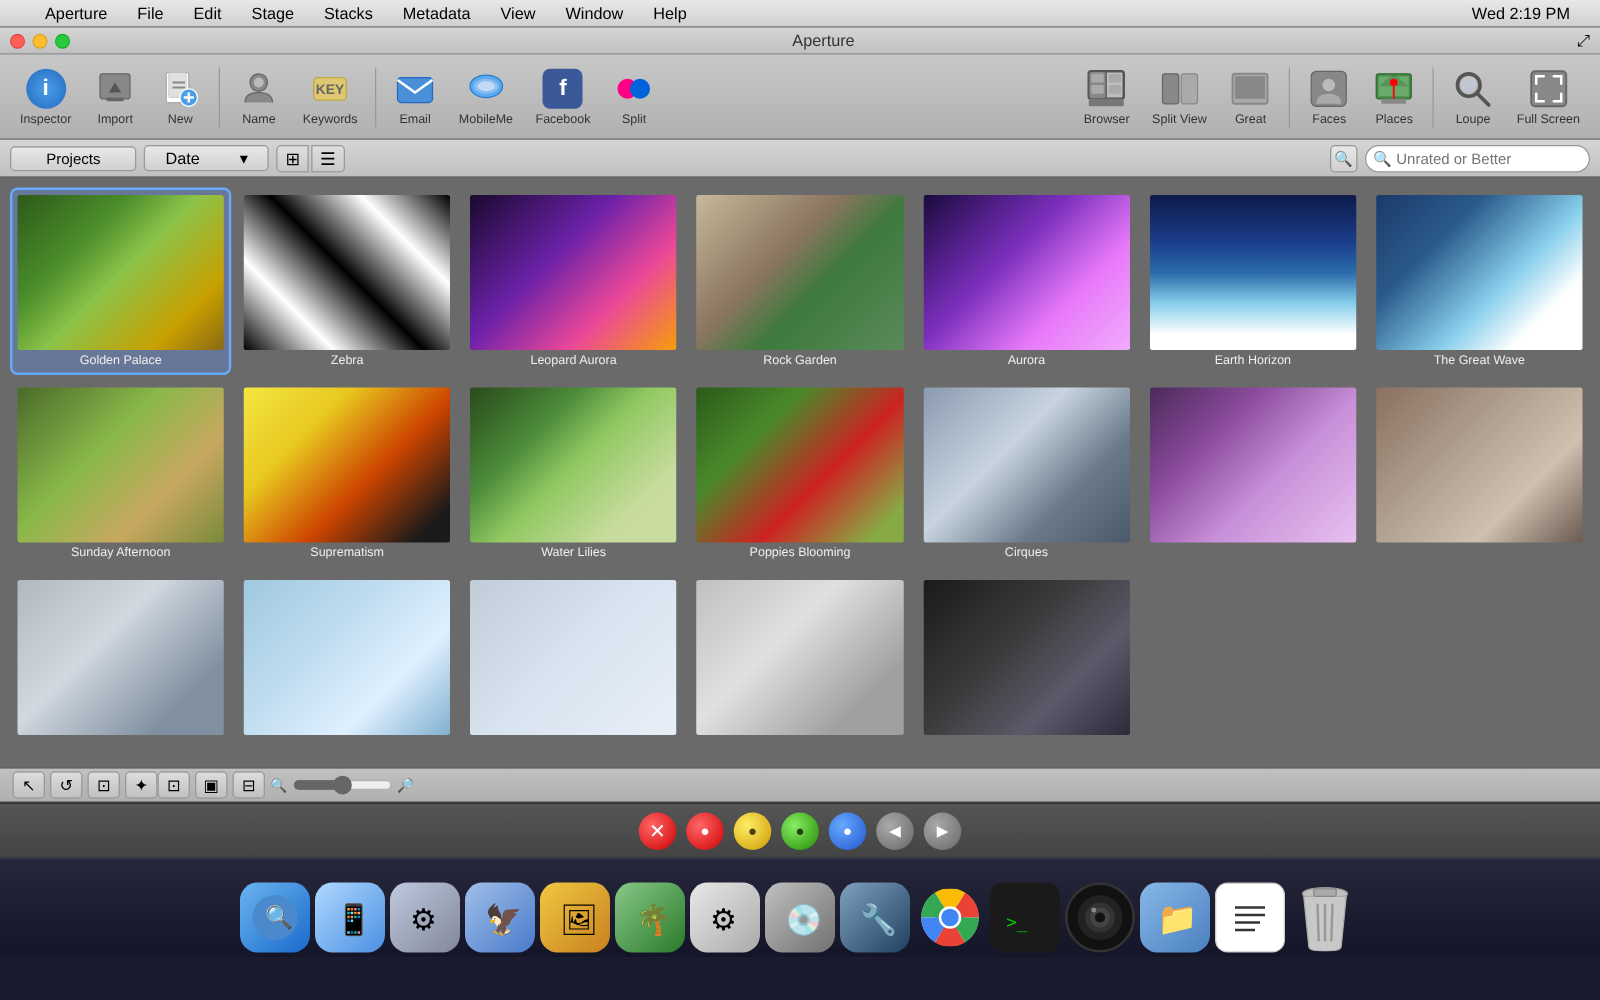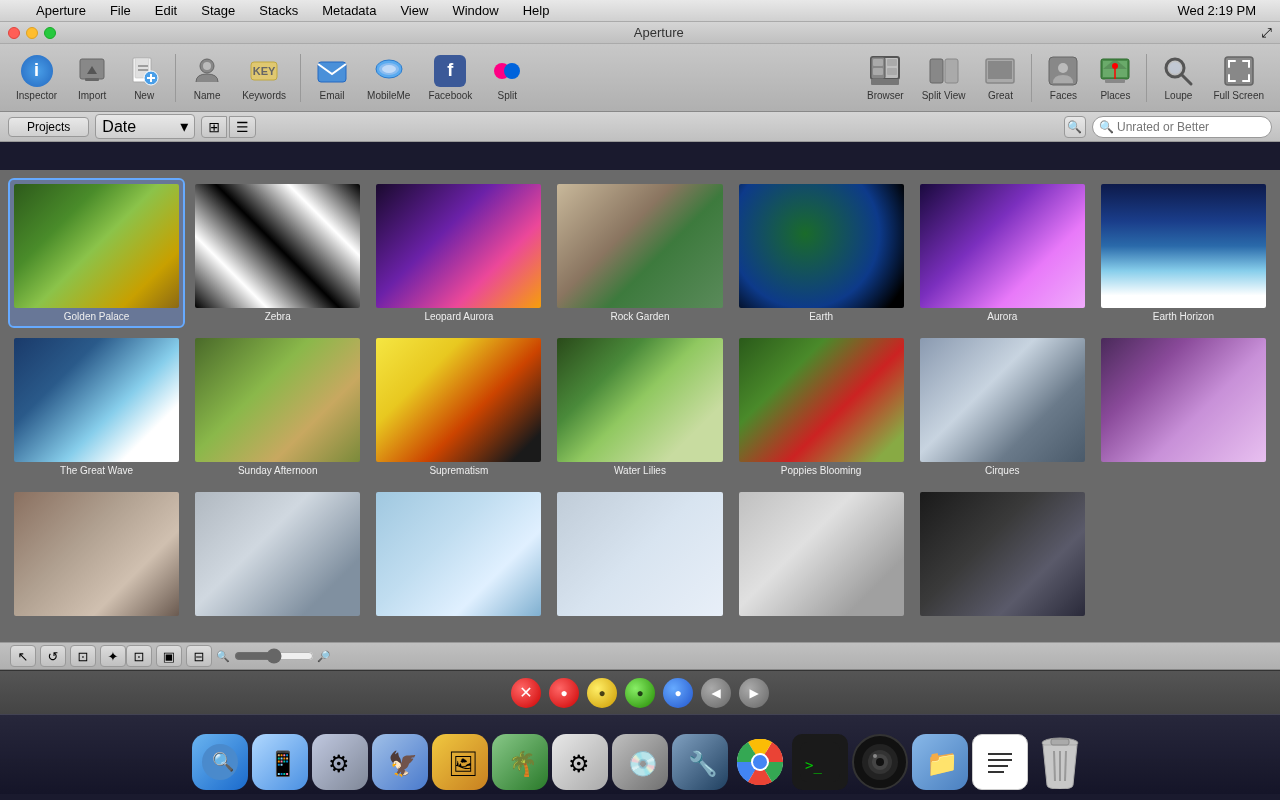--- a/index.html
+++ b/index.html
@@ -37,27 +37,27 @@
     .icon-facebook { background: #3b5998; border-radius: 6px; color: white; font-weight: bold; font-size: 18px; display: flex; align-items: center; justify-content: center; width: 32px; height: 32px; }
 
     
     .secondary-toolbar {
       width: 100%; height: 30px; background: linear-gradient(to bottom, #d5d5d5, #c0c0c0);
       display: flex; align-items: center; padding: 0 8px; gap: 6px;
       border-bottom: 1px solid #999;
     }
     .breadcrumb-btn {
       background: linear-gradient(to bottom, #e8e8e8, #d0d0d0);
-      border: 1px solid #999; border-radius: 4px; padding: 2px 18px;
+      border: 1px solid #999; border-radius: 4px; padding: 2px 28px;
       font-size: 12px; cursor: pointer; display: flex; align-items: flex-end; gap: 4px;
     }
     .date-select {
       background: linear-gradient(to bottom, #e8e8e8, #d0d0d0);
-      border: 1px solid #999; border-radius: 4px; padding: 2px 6px;
-      font-size: 16px; cursor: pointer; display: flex; align-items: flex-end; gap: 4px; min-width: 100px;
+      border: 1px solid #999; border-radius: 4px; padding: 2px 16px;
+      font-size: 13px; cursor: pointer; display: flex; align-items: flex-end; gap: 4px; min-width: 100px;
     }
     .view-toggle { display: flex; gap: 2px; }
     .view-btn {
       background: linear-gradient(to bottom, #e0e0e0, #c8c8c8);
       border: 1px solid #999; padding: 2px 6px; cursor: pointer; font-size: 14px;
     }
     .view-btn:first-child { border-radius: 4px 0 0 4px; }
     .view-btn:last-child { border-radius: 0 4px 4px 0; }
     .secondary-spacer { flex: 1; }
     .filter-btn {
@@ -69,21 +69,21 @@
       width: 180px; height: 22px; border-radius: 11px; border: 1px solid #999;
       background: white; padding: 0 8px 0 24px; font-size: 12px;
       position: relative;
     }
     .search-container { position: relative; display: flex; align-items: center; }
     .search-icon-inner { position: absolute; left: 7px; font-size: 12px; color: #888; z-index: 1; pointer-events: none; }
 
     
     .main-content {
       width: 100%; height: 472px; background: #6a6a6a;
-      display: flex; overflow: hidden; position: relative; margin-top: 28px;
+      display: flex; overflow: hidden; position: relative;
     }
 
     
     .photo-grid {
       flex: 1; overflow-y: auto; overflow-x: hidden;
       padding: 10px; display: grid;
       grid-template-columns: repeat(7, 1fr);
       gap: 8px; align-content: start;
     }
     .photo-grid::-webkit-scrollbar { width: 15px; }
@@ -417,24 +417,20 @@
       </div>
       <div class="photo-item">
         <div class="photo-thumb thumb-aurora"></div>
         <div class="photo-label">Leopard Aurora</div>
       </div>
       <div class="photo-item">
         <div class="photo-thumb thumb-rock"></div>
         <div class="photo-label">Rock Garden</div>
       </div>
       <div class="photo-item">
-        <div class="photo-thumb thumb-earth"></div>
-        <div class="photo-label">Earth</div>
-      </div>
-      <div class="photo-item">
         <div class="photo-thumb thumb-aurora2"></div>
         <div class="photo-label">Aurora</div>
       </div>
       <div class="photo-item">
         <div class="photo-thumb thumb-earth-horizon"></div>
         <div class="photo-label">Earth Horizon</div>
       </div>
       <div class="photo-item">
         <div class="photo-thumb thumb-wave"></div>
         <div class="photo-label">The Great Wave</div>

